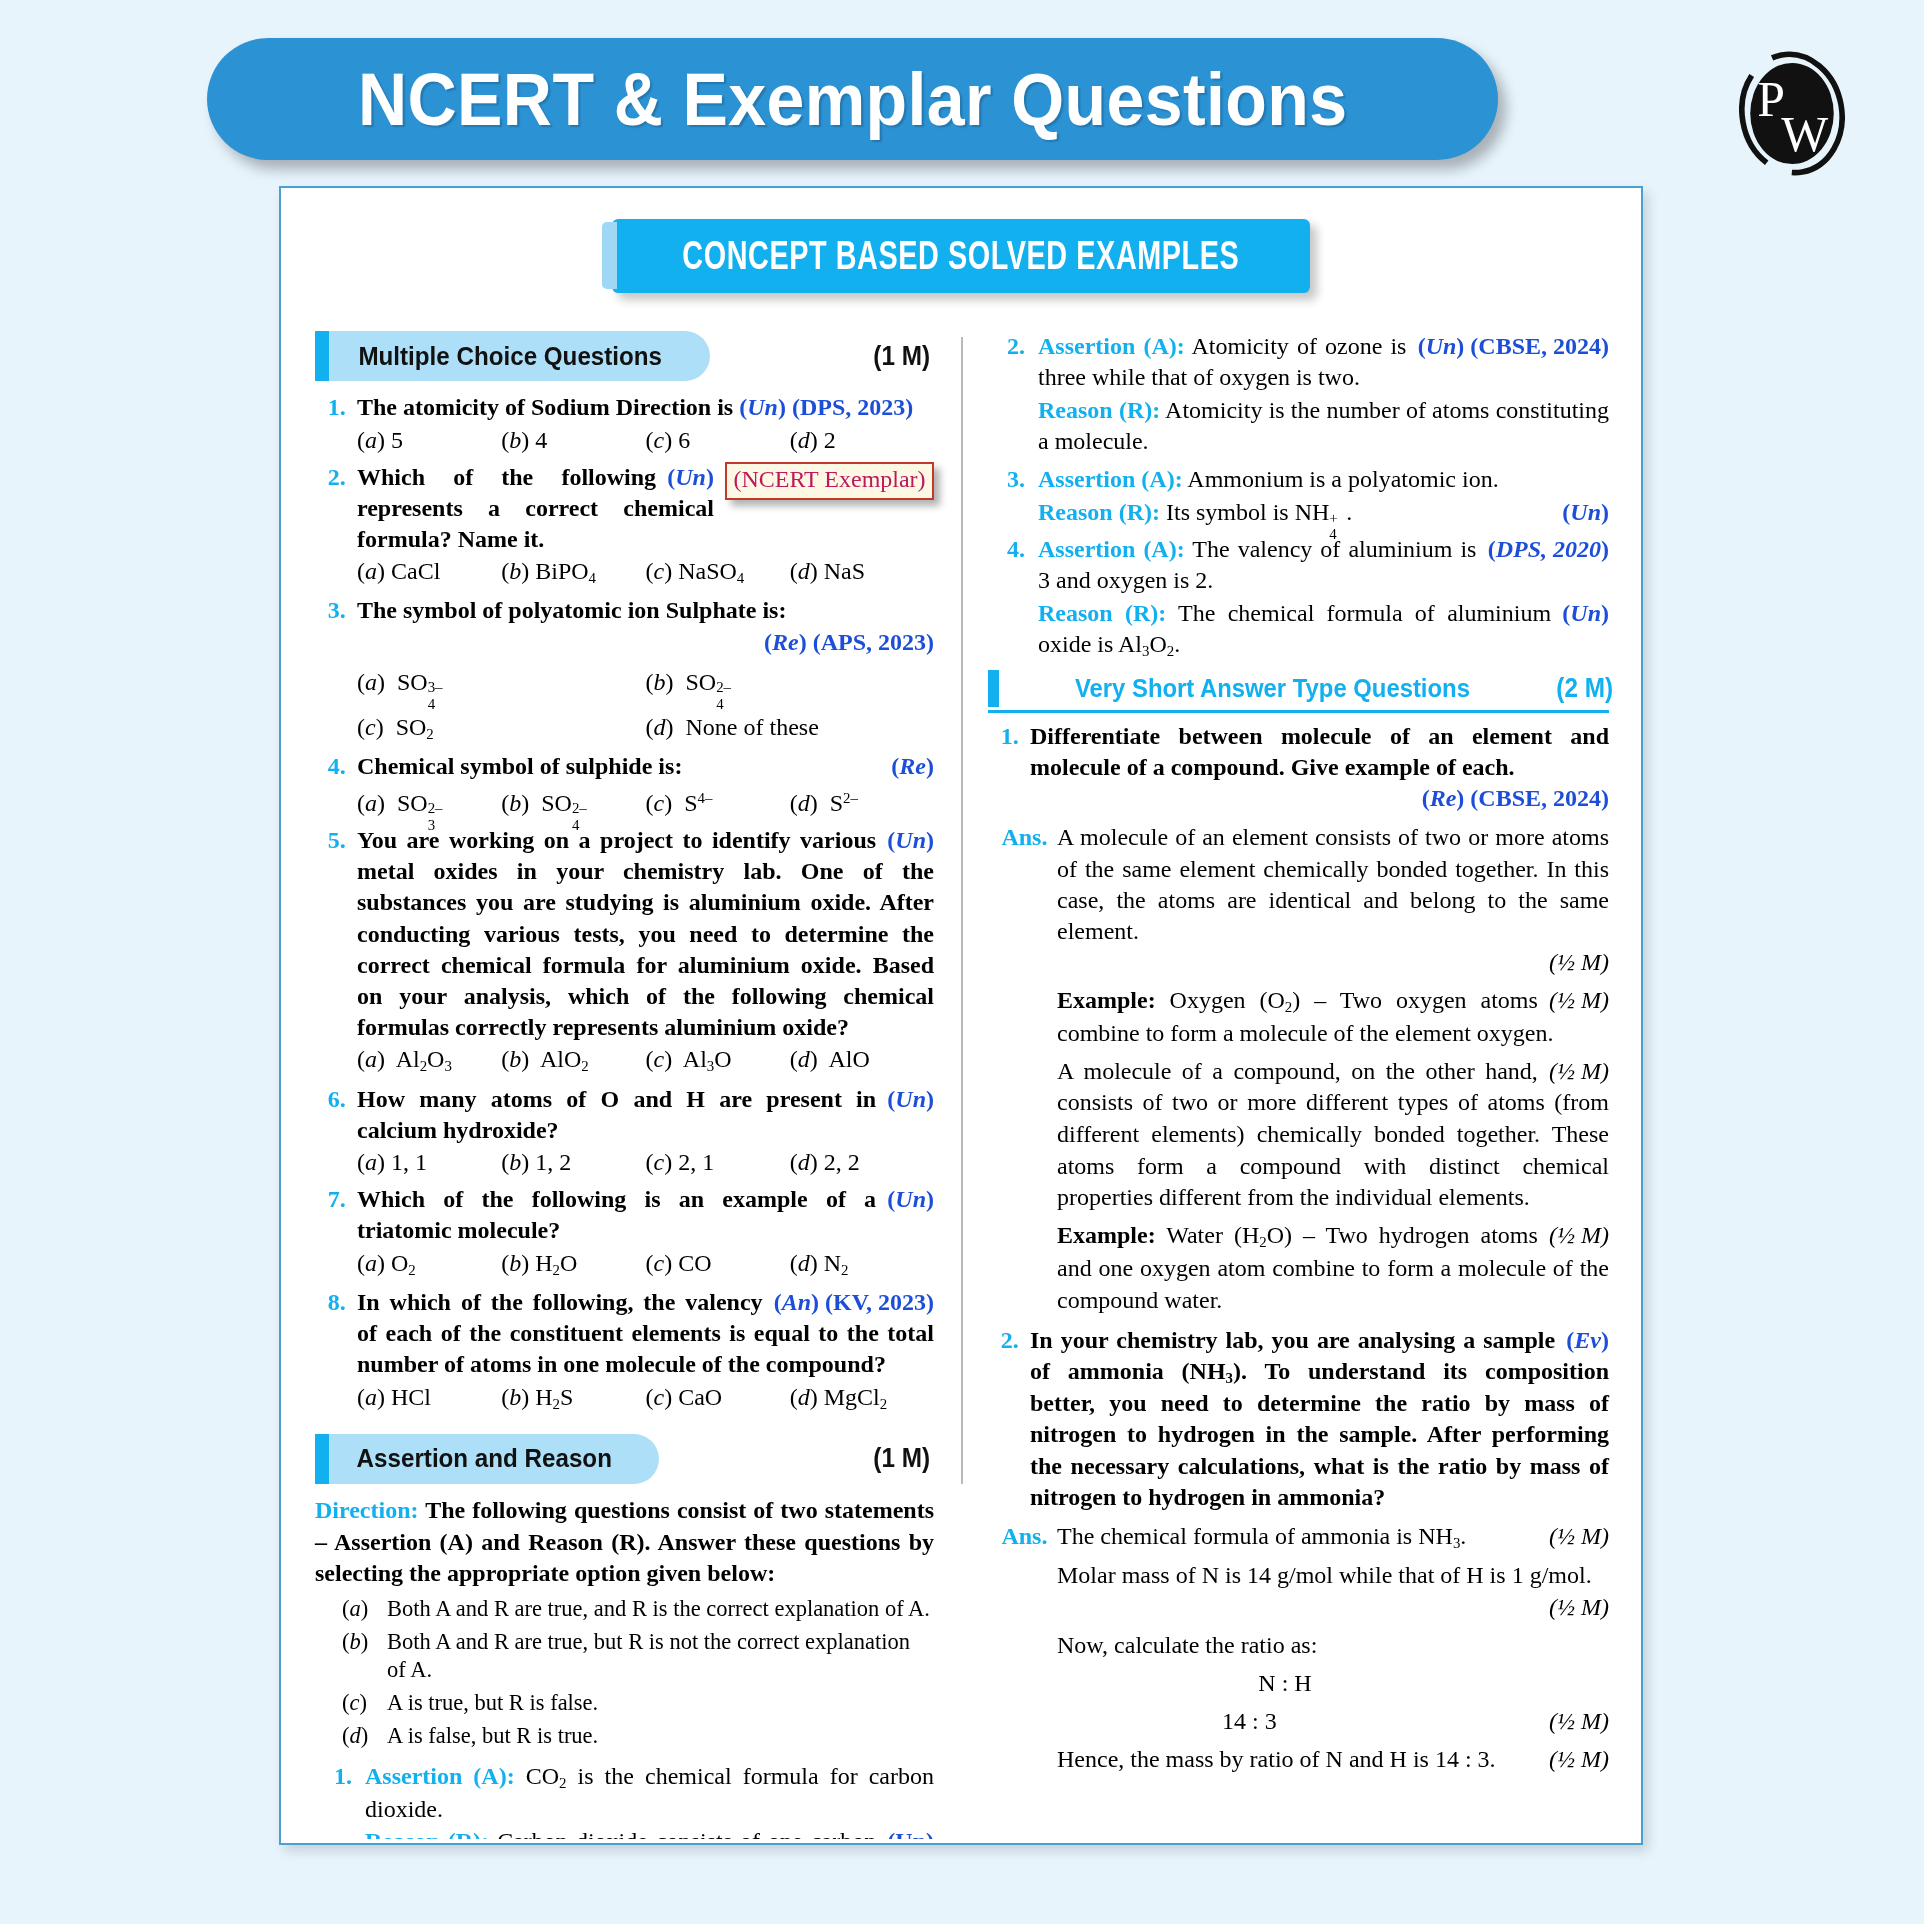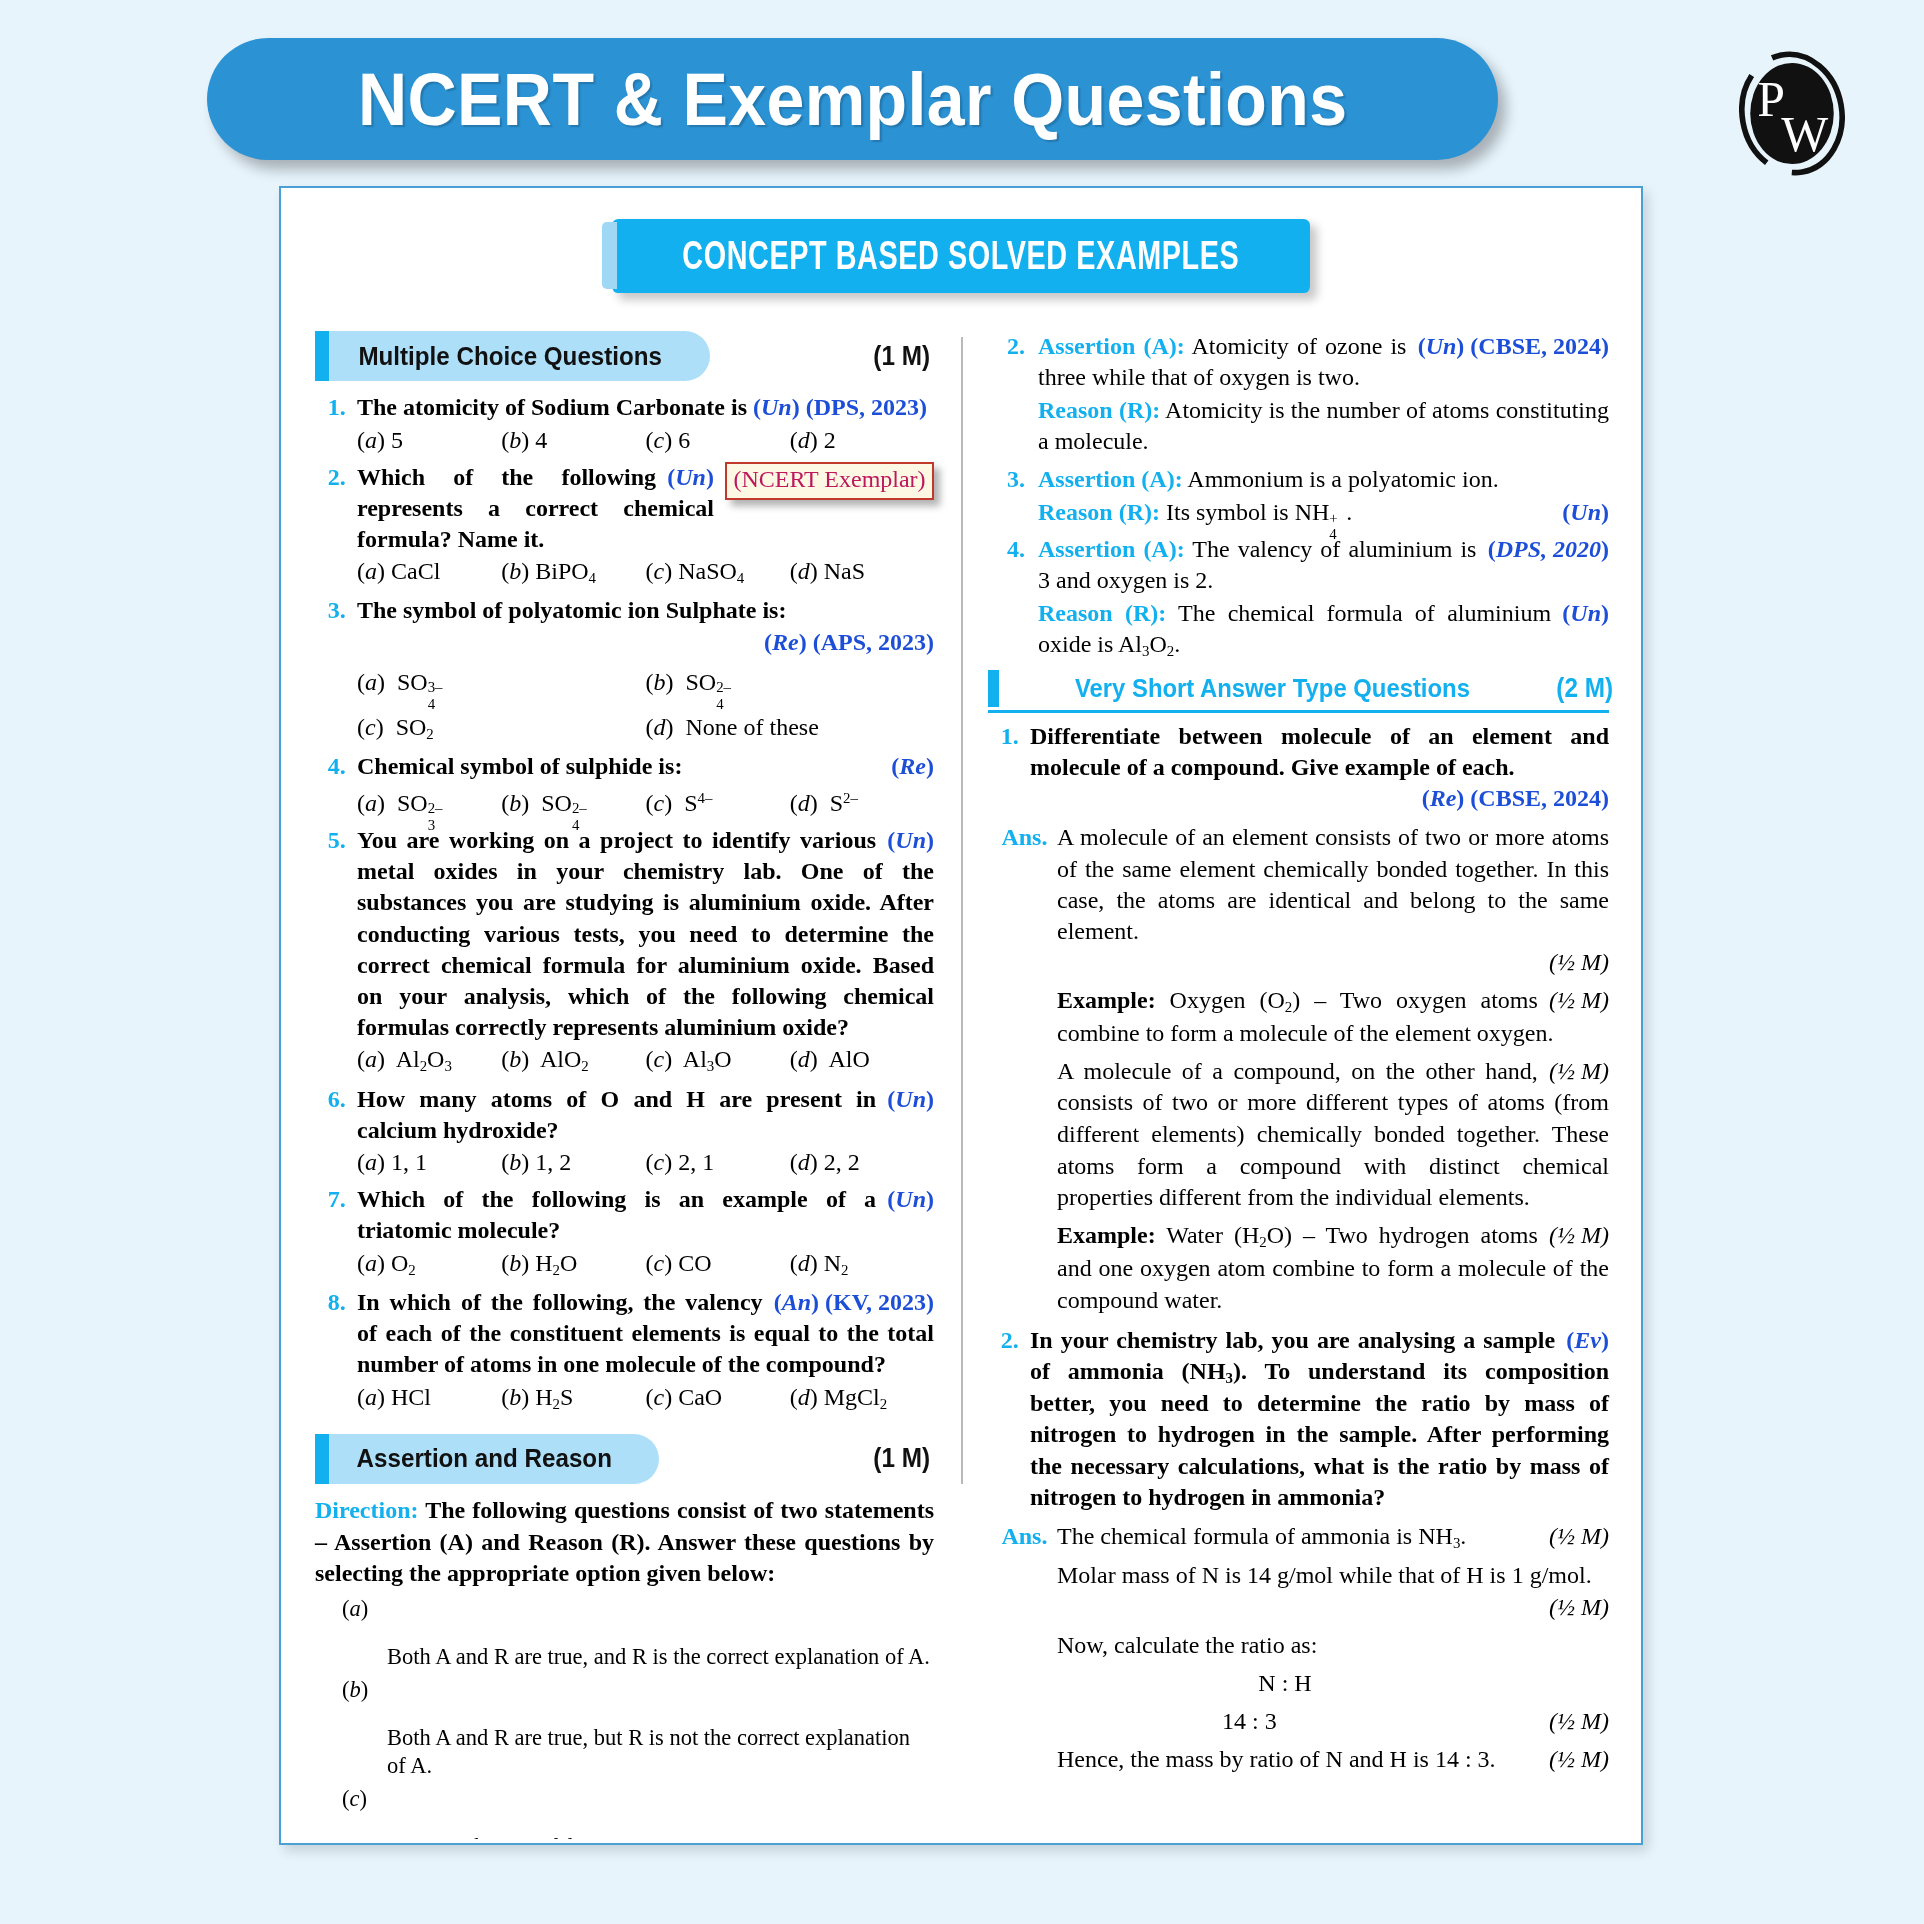--- a/index.html
+++ b/index.html
@@ -167,21 +167,21 @@
   .dir{
     font-size:24px; line-height:1.32; font-weight:bold; text-align:justify;
     margin:11.2px 0 4.8px 0;
   }
   .dir .lbl{ color:#12b0ee; }
 
   .choice{
     display:flex; margin:4.8px 0 4.8px 27px; font-size:22.5px; line-height:1.25;
   }
   .choice .ltr{ flex:0 0 45px; }
-  .choice .txt{ flex:1 1 auto;margin-top:48px; }
+  .choice .txt{ flex:1 1 auto; }
 
   .ar{
     display:flex; margin:6.4px 0 1.6px 0; font-size:24px; line-height:1.30;
   }
   .ar .num{ flex:0 0 50px; color:#12b0ee; font-weight:bold; text-align:right; padding-right:13px; }
   .ar .body{ flex:1 1 auto; text-align:justify; }
   .ar-lbl{ color:#12b0ee; font-weight:bold; }
   .sub-ar{ margin-left:50px; font-size:24px; line-height:1.30; text-align:justify; }
 
   .exbox{
@@ -234,21 +234,21 @@
         <div class="pill-bar"></div>
         <div class="pill-body">
           <span class="pill-label">Multiple Choice Questions</span>
         </div>
         <span class="marks">(1 M)</span>
       </div>
 
       <div class="q bold">
         <span class="num">1.</span>
         <span class="body nojust">
-          <span>The atomicity of Sodium Carbonate is</span>
+          <span>The atomicity of Sodium Direction is</span>
           <span class="tag">(<i>Un</i>) (DPS, 2023)</span>
         </span>
       </div>
       <div class="opts">
         <span class="opt">(<i>a</i>) 5</span>
         <span class="opt">(<i>b</i>) 4</span>
         <span class="opt">(<i>c</i>) 6</span>
         <span class="opt">(<i>d</i>) 2</span>
       </div>
 

